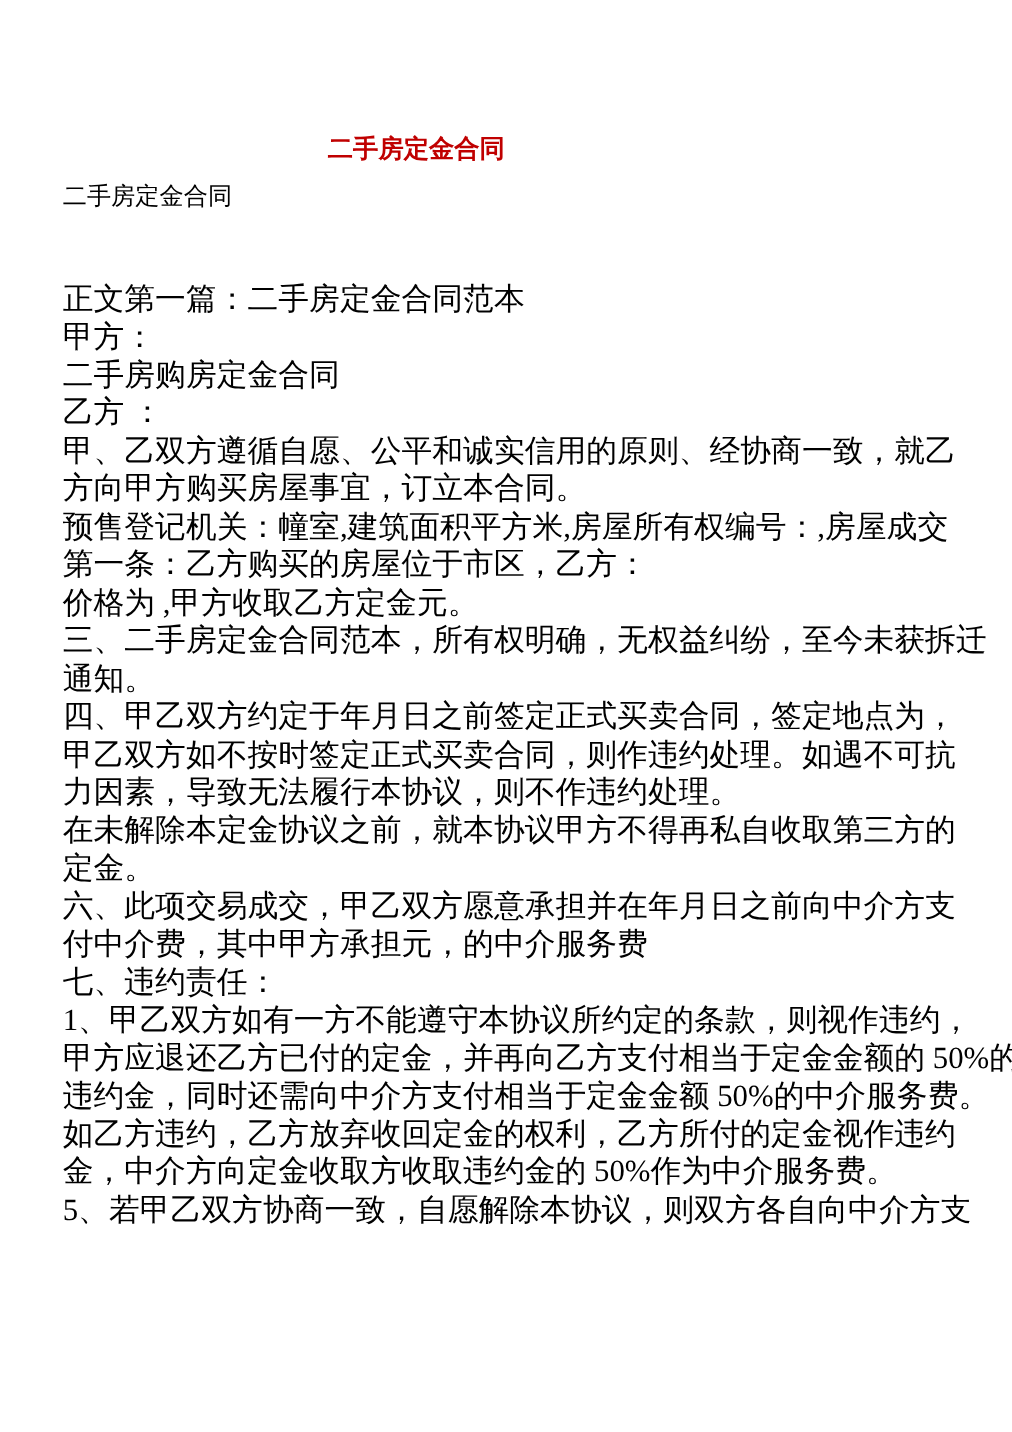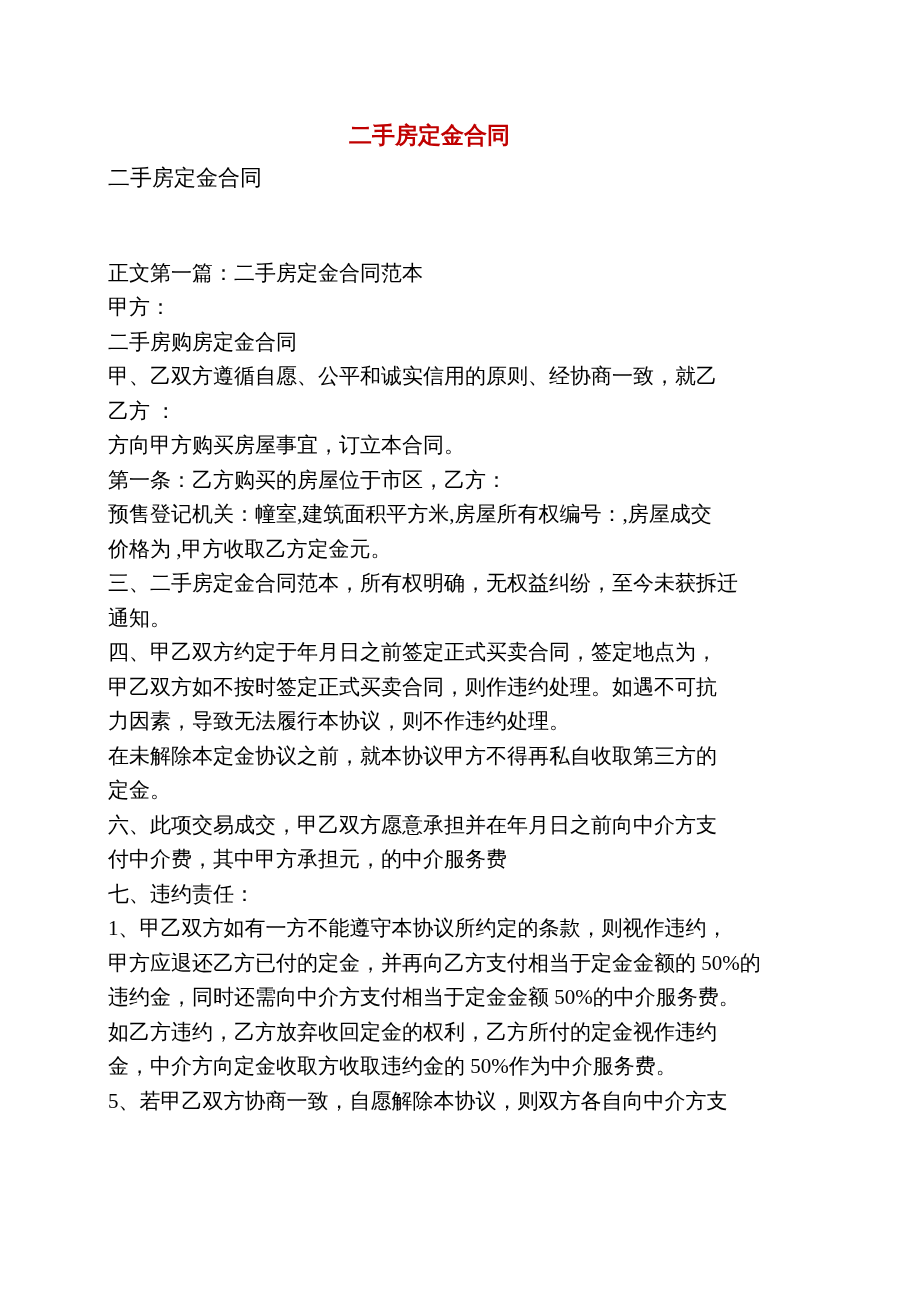--- a/index.html
+++ b/index.html
@@ -11,21 +11,21 @@
     width: 920px;
     height: 1302px;
     overflow: hidden;
     font-family: "Liberation Serif", "DejaVu Serif", serif;
     color: #000000;
   }
   .page {
     box-sizing: border-box;
     width: 920px;
     height: 1302px;
-    padding-left: 108px;
+    padding-left: 57px;
     padding-right: 0;
   }
   .doc-title {
     margin: 0;
     padding-top: 121px;
     width: 643px;           
     text-align: center;
     font-size: 23px;
     font-weight: bold;
     line-height: 30px;
@@ -35,42 +35,42 @@
     margin: 0;
     margin-top: 10px;
     font-size: 22px;
     line-height: 34.5px;
     white-space: pre;
   }
   .blank-gap {
     height: 60px;
   }
   .doc-body .line {
-    font-size: 21px;
+    font-size: 28px;
     line-height: 34.5px;
     height: 34.5px;
     white-space: pre;     
   }
 </style>
 </head>
 <body>
 
 <div class="page">
   <h1 class="doc-title" style="color: rgb(192, 0, 0);">二手房定金合同</h1>
   <p class="doc-subtitle">二手房定金合同</p>
   <div class="blank-gap"></div>
   <div class="doc-body">
     <div class="line">正文第一篇：二手房定金合同范本</div>
     <div class="line">甲方：</div>
     <div class="line">二手房购房定金合同</div>
+    <div class="line">乙方 ：</div>
     <div class="line">甲、乙双方遵循自愿、公平和诚实信用的原则、经协商一致，就乙</div>
-    <div class="line">乙方 ：</div>
     <div class="line">方向甲方购买房屋事宜，订立本合同。</div>
+    <div class="line">预售登记机关：幢室,建筑面积平方米,房屋所有权编号：,房屋成交</div>
     <div class="line">第一条：乙方购买的房屋位于市区，乙方：</div>
-    <div class="line">预售登记机关：幢室,建筑面积平方米,房屋所有权编号：,房屋成交</div>
     <div class="line">价格为 ,甲方收取乙方定金元。</div>
     <div class="line">三、二手房定金合同范本，所有权明确，无权益纠纷，至今未获拆迁</div>
     <div class="line">通知。</div>
     <div class="line">四、甲乙双方约定于年月日之前签定正式买卖合同，签定地点为，</div>
     <div class="line">甲乙双方如不按时签定正式买卖合同，则作违约处理。如遇不可抗</div>
     <div class="line">力因素，导致无法履行本协议，则不作违约处理。</div>
     <div class="line">在未解除本定金协议之前，就本协议甲方不得再私自收取第三方的</div>
     <div class="line">定金。</div>
     <div class="line">六、此项交易成交，甲乙双方愿意承担并在年月日之前向中介方支</div>
     <div class="line">付中介费，其中甲方承担元，的中介服务费</div>

